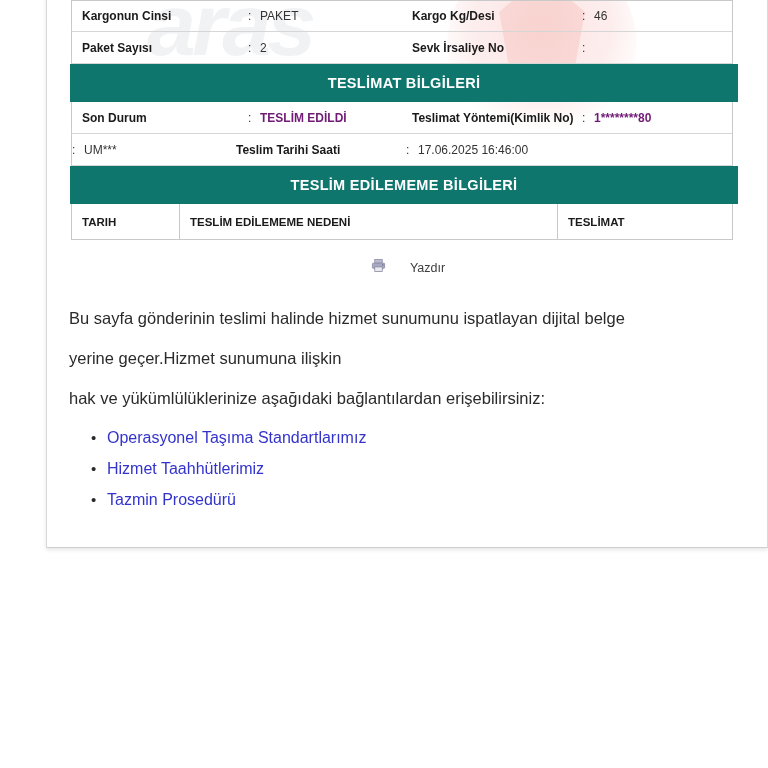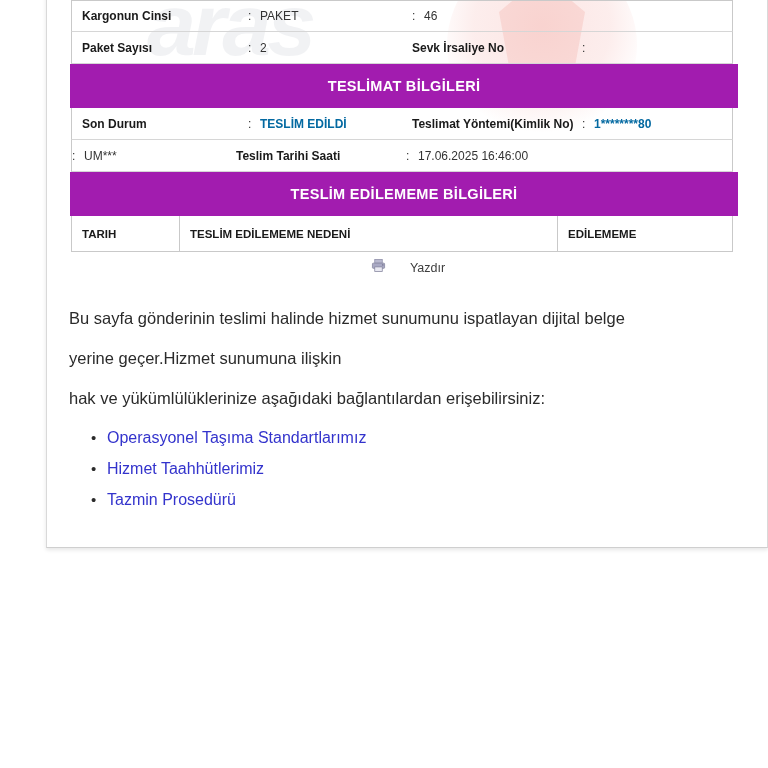--- a/index.html
+++ b/index.html
@@ -111,36 +111,36 @@
   }
   .sep {
     color: #333;
     width: 12px;
     text-align: left;
   }
   .val {
     color: #333;
   }
   .val.red {
-    color: #0369a1;
+    color: #701a75;
     font-weight: 700;
   }
 
   .c-lbl1  { width: 176px; }
   .c-sep1  { width: 12px; justify-content: flex-start; }
   .c-val1  { width: 152px; }
   .c-lbl2  { width: 170px; padding-left: 0px; }
   .c-sep2  { width: 12px; }
   .c-val2  { width: 130px; }
 
   
   .blue-head {
     position: relative;
-    background: #a21caf;
-    height: 44px;
+    background: #0f766e;
+    height: 38px;
     width: 668px;
     margin-left: -1px;
     display: flex;
     align-items: center;
     justify-content: center;
     color: #ffffff;
     font-weight: 700;
     font-size: 14.5px;
     letter-spacing: 0.3px;
     box-sizing: border-box;
@@ -246,20 +246,21 @@
     <div class="wm-red"></div>
     <div class="wm-red2"></div>
   </div>
 
   <div id="doc-table">
 
     <div class="trow first">
       <div class="cell lbl c-lbl1">Kargonun Cinsi</div>
       <div class="cell sep c-sep1">:</div>
       <div class="cell val c-val1">PAKET</div>
+      <div class="cell lbl c-lbl2">Kargo Kg/Desi</div>
       <div class="cell sep c-sep2">:</div>
       <div class="cell val c-val2">46</div>
     </div>
 
     <div class="trow">
       <div class="cell lbl c-lbl1">Paket Sayısı</div>
       <div class="cell sep c-sep1">:</div>
       <div class="cell val c-val1">2</div>
       <div class="cell lbl c-lbl2">Sevk İrsaliye No</div>
       <div class="cell sep c-sep2">:</div>
@@ -283,21 +284,21 @@
       <div class="cell lbl c-lbl2">Teslim Tarihi Saati</div>
       <div class="cell sep c-sep2">:</div>
       <div class="cell val c-val2">17.06.2025 16:46:00</div>
     </div>
 
     <div class="blue-head">TESLİM EDİLEMEME BİLGİLERİ</div>
 
     <div class="und-head">
       <div class="und-cell und-c1">TARIH</div>
       <div class="und-cell und-c2">TESLİM EDİLEMEME NEDENİ</div>
-      <div class="und-cell und-c3">EDİLEMEME</div>
+      <div class="und-cell und-c3">TESLİMAT</div>
     </div>
   </div>
 
   <div id="print-link">
     <span class="printer-ico">
       <svg width="15" height="15" viewBox="0 0 16 16" aria-hidden="true">
         <rect x="4" y="1.5" width="8" height="4" fill="#b9b9cf" stroke="#8d8da8" stroke-width="0.8"></rect>
         <rect x="1.5" y="5.5" width="13" height="5.5" rx="0.8" fill="#a9a9c4" stroke="#83839c" stroke-width="0.8"></rect>
         <rect x="4" y="9.5" width="8" height="5" fill="#e9e9f2" stroke="#83839c" stroke-width="0.8"></rect>
         <rect x="11.7" y="6.8" width="1.6" height="1.2" fill="#6e6e88"></rect>

